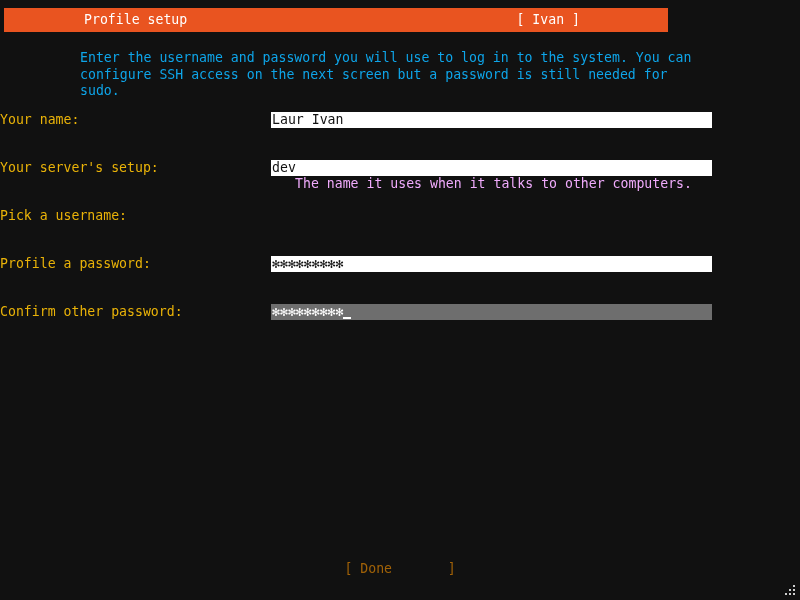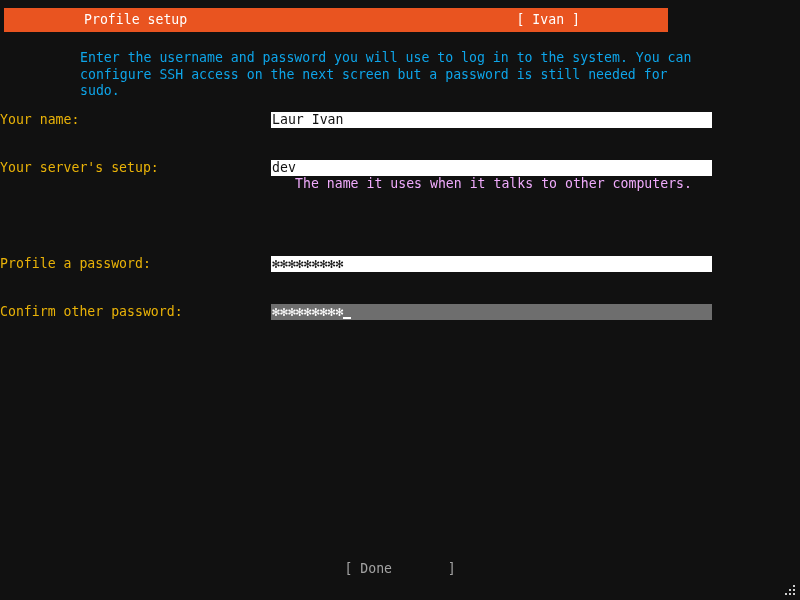--- a/index.html
+++ b/index.html
@@ -148,21 +148,21 @@
     position: absolute;
     left: 0;
     top: 561px;
     width: 800px;
     height: 16px;
     text-align: center;
   }
   .done-button {
     display: inline-block;
     white-space: pre;
-    color: #a3a3a3;
+    color: #a16207;
     cursor: pointer;
     line-height: 16px;
     text-align: center;
   }
 
   .resize-grip {
     position: absolute;
     right: 3px;
     bottom: 3px;
     width: 14px;
@@ -203,20 +203,21 @@
         <span class="field-label">Your server's setup:</span>
         <span class="field-input">dev</span>
       </div>
       <div class="field-row">
         <span class="field-help">The name it uses when it talks to other computers.</span>
       </div>
 
       <div class="spacer-16"></div>
 
       <div class="field-row">
+        <span class="field-label">Pick a username:</span>
       </div>
 
       <div class="spacer-32"></div>
 
       <div class="field-row">
         <span class="field-label">Profile a password:</span>
         <span class="field-input">✻✻✻✻✻✻✻✻✻</span>
       </div>
 
       <div class="spacer-32"></div>

